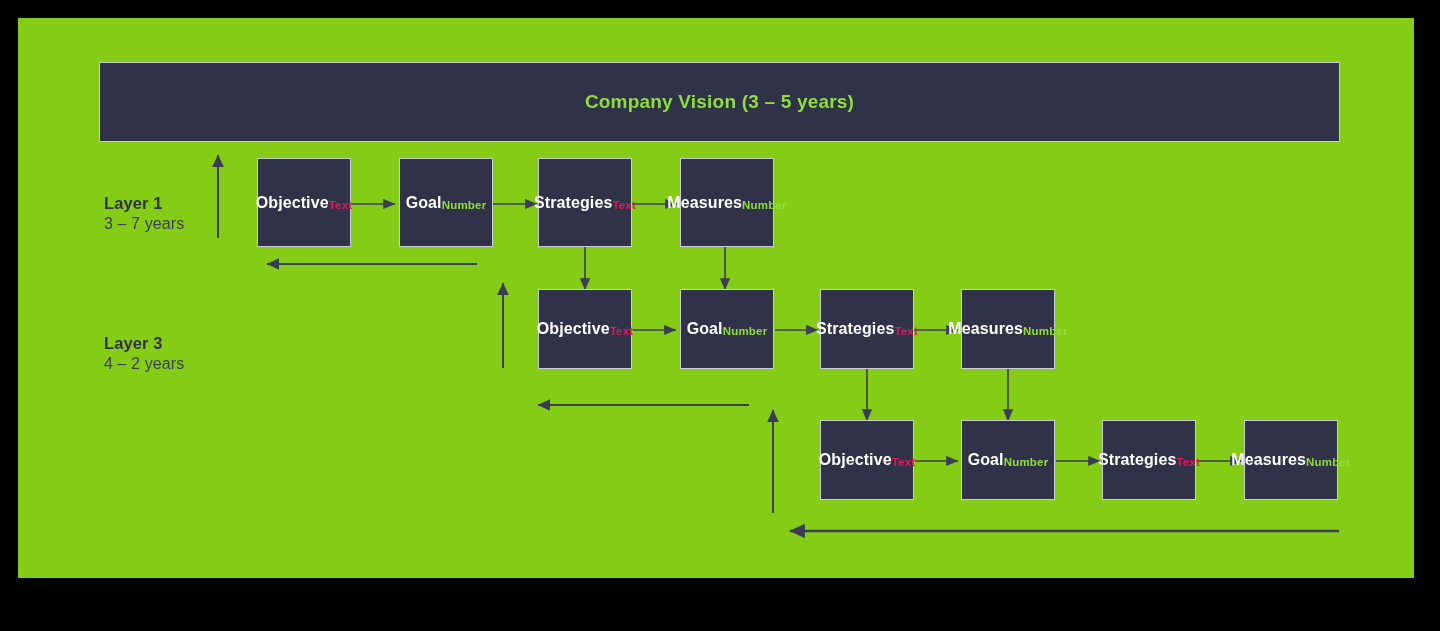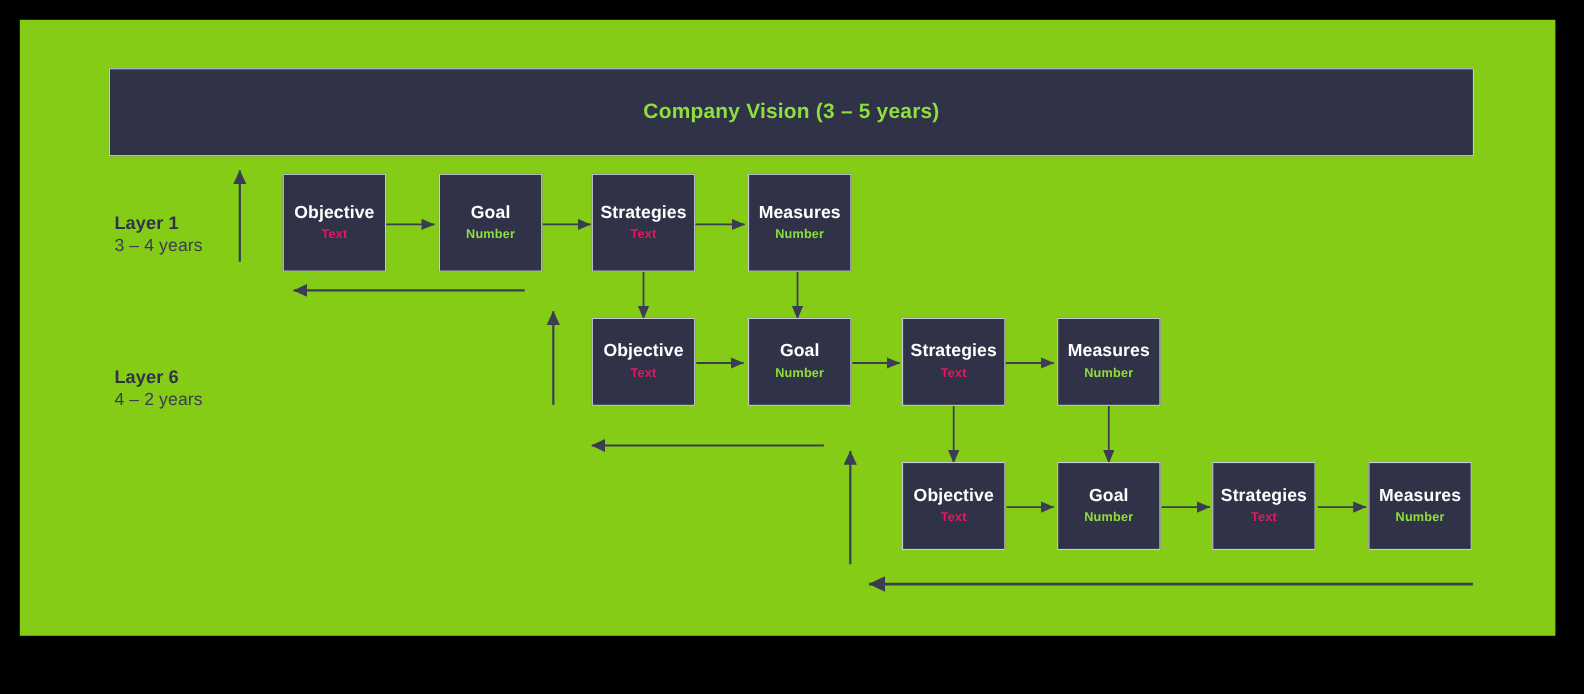--- a/index.html
+++ b/index.html
@@ -73,21 +73,21 @@
   #layer-label-2 { left: 86px; top: 295px; }
   #layer-label-3 { left: 86px; top: 436px; }
 
   
   .node-box {
     position: absolute;
     background: #303248;
     border: 1px solid #c9cbd6;
     box-sizing: border-box;
     display: flex;
-    flex-direction: column;
+    flex-direction: row;
     align-items: center;
     justify-content: center;
   }
   .node-box .node-title {
     color: #ffffff;
     font-size: 16px;
     font-weight: bold;
     line-height: 1.1;
     letter-spacing: 0.1px;
   }
@@ -115,24 +115,24 @@
 
 <div id="frame">
   <div id="canvas">
 
     <div id="vision-banner">
       <span class="banner-text">Company Vision (3 – 5 years)</span>
     </div>
 
     <div class="layer-label" id="layer-label-1">
       <span class="lbl-title">Layer 1</span>
-      <span class="lbl-sub">3 – 4 years</span>
+      <span class="lbl-sub">3 – 7 years</span>
     </div>
     <div class="layer-label" id="layer-label-2">
-      <span class="lbl-title">Layer 6</span>
+      <span class="lbl-title">Layer 3</span>
       <span class="lbl-sub">4 – 2 years</span>
     </div>
 
     <svg id="arrow-layer" viewBox="0 0 1402 560">
       <defs>
         <marker id="ah" markerWidth="9" markerHeight="9" refX="7.4" refY="3.2" orient="auto" markerUnits="strokeWidth">
           <path d="M0,0 L7.6,3.2 L0,6.4 z" fill="#3b3d52"></path>
         </marker>
         <marker id="ahBig" markerWidth="8" markerHeight="8" refX="6.2" refY="3" orient="auto" markerUnits="strokeWidth">
           <path d="M0,0 L6.4,3 L0,6 z" fill="#3b3d52"></path>

